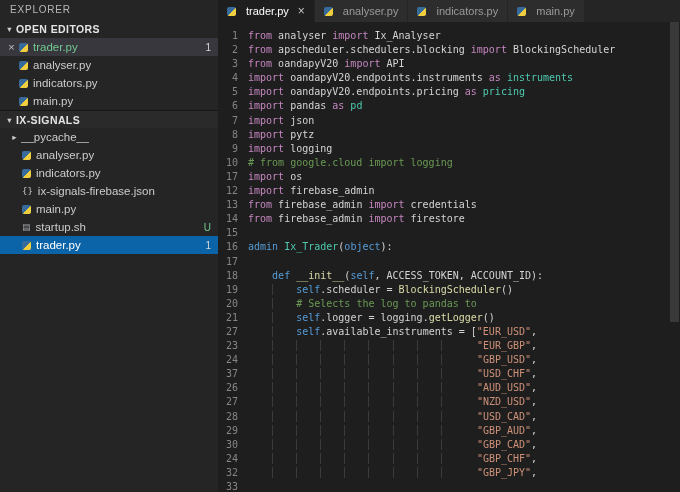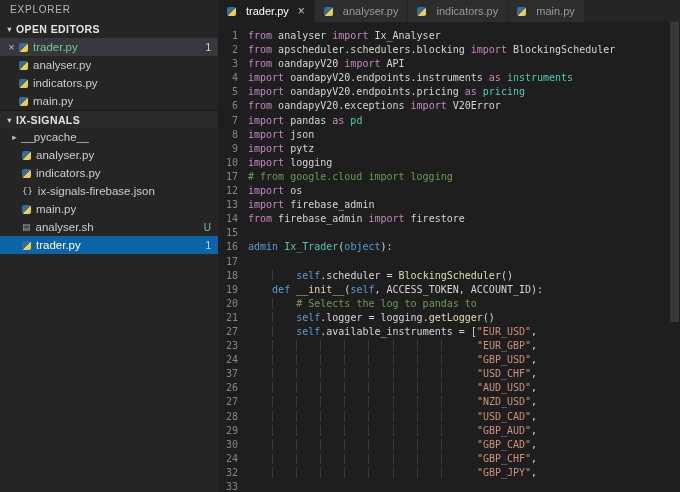--- a/index.html
+++ b/index.html
@@ -111,21 +111,21 @@
         <div class="row ex-file">
           <span class="fi fi-json">{}</span>
           <span class="lbl">ix-signals-firebase.json</span>
         </div>
         <div class="row ex-file">
           <span class="fi fi-py"></span>
           <span class="lbl">main.py</span>
         </div>
         <div class="row ex-file">
           <span class="fi fi-sh">▤</span>
-          <span class="lbl">analyser.sh</span>
+          <span class="lbl">startup.sh</span>
           <span class="badge green">U</span>
         </div>
         <div class="row ex-file sel">
           <span class="fi fi-py"></span>
           <span class="lbl">trader.py</span>
           <span class="badge">1</span>
         </div>
       </div>
   </div>
 
@@ -184,34 +184,34 @@
         <div class="ln">24</div>
         <div class="ln">32</div>
         <div class="ln">33</div>
       </div>
     <div class="code" id="code">
         <div class="code-line"><span class="tk-kw">from</span><span class="tk-plain"> analyser </span><span class="tk-kw">import</span><span class="tk-plain"> Ix_Analyser</span></div>
         <div class="code-line"><span class="tk-kw">from</span><span class="tk-plain"> apscheduler.schedulers.blocking </span><span class="tk-kw">import</span><span class="tk-plain"> BlockingScheduler</span></div>
         <div class="code-line"><span class="tk-kw">from</span><span class="tk-plain"> oandapyV20 </span><span class="tk-kw">import</span><span class="tk-plain"> API</span></div>
         <div class="code-line"><span class="tk-kw">import</span><span class="tk-plain"> oandapyV20.endpoints.instruments </span><span class="tk-kw">as</span><span class="tk-type"> instruments</span></div>
         <div class="code-line"><span class="tk-kw">import</span><span class="tk-plain"> oandapyV20.endpoints.pricing </span><span class="tk-kw">as</span><span class="tk-type"> pricing</span></div>
-        <div class="code-line"><span class="tk-kw">from</span><span class="tk-plain"> oandapyV20.exceptions </span><span class="tk-kw">import</span><span class="tk-plain"> V20Error</span></div>
         <div class="code-line"><span class="tk-kw">import</span><span class="tk-plain"> pandas </span><span class="tk-kw">as</span><span class="tk-type"> pd</span></div>
         <div class="code-line"><span class="tk-kw">import</span><span class="tk-plain"> json</span></div>
         <div class="code-line"><span class="tk-kw">import</span><span class="tk-plain"> pytz</span></div>
         <div class="code-line"><span class="tk-kw">import</span><span class="tk-plain"> logging</span></div>
         <div class="code-line"><span class="tk-com"># from google.cloud import logging</span></div>
         <div class="code-line"><span class="tk-kw">import</span><span class="tk-plain"> os</span></div>
         <div class="code-line"><span class="tk-kw">import</span><span class="tk-plain"> firebase_admin</span></div>
+        <div class="code-line"><span class="tk-kw">from</span><span class="tk-plain"> firebase_admin </span><span class="tk-kw">import</span><span class="tk-plain"> credentials</span></div>
         <div class="code-line"><span class="tk-kw">from</span><span class="tk-plain"> firebase_admin </span><span class="tk-kw">import</span><span class="tk-plain"> firestore</span></div>
         <div class="code-line"></div>
         <div class="code-line"><span class="tk-blue">admin</span><span class="tk-type"> Ix_Trader</span><span class="tk-plain">(</span><span class="tk-blue">object</span><span class="tk-plain">):</span></div>
         <div class="code-line"></div>
+        <div class="code-line"><span class="ind">    </span><span class="tk-blue">def</span><span class="tk-fn"> __init__</span><span class="tk-plain">(</span><span class="tk-blue">self</span><span class="tk-plain">, ACCESS_TOKEN, ACCOUNT_ID):</span></div>
         <div class="code-line"><span class="ind">    </span><span class="ind g">    </span><span class="tk-blue">self</span><span class="tk-plain">.scheduler = </span><span class="tk-fn">BlockingScheduler</span><span class="tk-plain">()</span></div>
-        <div class="code-line"><span class="ind">    </span><span class="tk-blue">def</span><span class="tk-fn"> __init__</span><span class="tk-plain">(</span><span class="tk-blue">self</span><span class="tk-plain">, ACCESS_TOKEN, ACCOUNT_ID):</span></div>
         <div class="code-line"><span class="ind">    </span><span class="ind g">    </span><span class="tk-com"># Selects the log to pandas to</span></div>
         <div class="code-line"><span class="ind">    </span><span class="ind g">    </span><span class="tk-blue">self</span><span class="tk-plain">.logger = logging.</span><span class="tk-fn">getLogger</span><span class="tk-plain">()</span></div>
         <div class="code-line"><span class="ind">    </span><span class="ind g">    </span><span class="tk-blue">self</span><span class="tk-plain">.available_instruments = [</span><span class="tk-str">"EUR_USD"</span><span class="tk-plain">,</span></div>
         <div class="code-line"><span class="ind">    </span><span class="ind g">    </span><span class="ind g">    </span><span class="ind g">    </span><span class="ind g">    </span><span class="ind g">    </span><span class="ind g">    </span><span class="ind g">    </span><span class="ind g">    </span>  <span class="tk-str">"EUR_GBP"</span><span class="tk-plain">,</span></div>
         <div class="code-line"><span class="ind">    </span><span class="ind g">    </span><span class="ind g">    </span><span class="ind g">    </span><span class="ind g">    </span><span class="ind g">    </span><span class="ind g">    </span><span class="ind g">    </span><span class="ind g">    </span>  <span class="tk-str">"GBP_USD"</span><span class="tk-plain">,</span></div>
         <div class="code-line"><span class="ind">    </span><span class="ind g">    </span><span class="ind g">    </span><span class="ind g">    </span><span class="ind g">    </span><span class="ind g">    </span><span class="ind g">    </span><span class="ind g">    </span><span class="ind g">    </span>  <span class="tk-str">"USD_CHF"</span><span class="tk-plain">,</span></div>
         <div class="code-line"><span class="ind">    </span><span class="ind g">    </span><span class="ind g">    </span><span class="ind g">    </span><span class="ind g">    </span><span class="ind g">    </span><span class="ind g">    </span><span class="ind g">    </span><span class="ind g">    </span>  <span class="tk-str">"AUD_USD"</span><span class="tk-plain">,</span></div>
         <div class="code-line"><span class="ind">    </span><span class="ind g">    </span><span class="ind g">    </span><span class="ind g">    </span><span class="ind g">    </span><span class="ind g">    </span><span class="ind g">    </span><span class="ind g">    </span><span class="ind g">    </span>  <span class="tk-str">"NZD_USD"</span><span class="tk-plain">,</span></div>
         <div class="code-line"><span class="ind">    </span><span class="ind g">    </span><span class="ind g">    </span><span class="ind g">    </span><span class="ind g">    </span><span class="ind g">    </span><span class="ind g">    </span><span class="ind g">    </span><span class="ind g">    </span>  <span class="tk-str">"USD_CAD"</span><span class="tk-plain">,</span></div>
         <div class="code-line"><span class="ind">    </span><span class="ind g">    </span><span class="ind g">    </span><span class="ind g">    </span><span class="ind g">    </span><span class="ind g">    </span><span class="ind g">    </span><span class="ind g">    </span><span class="ind g">    </span>  <span class="tk-str">"GBP_AUD"</span><span class="tk-plain">,</span></div>

